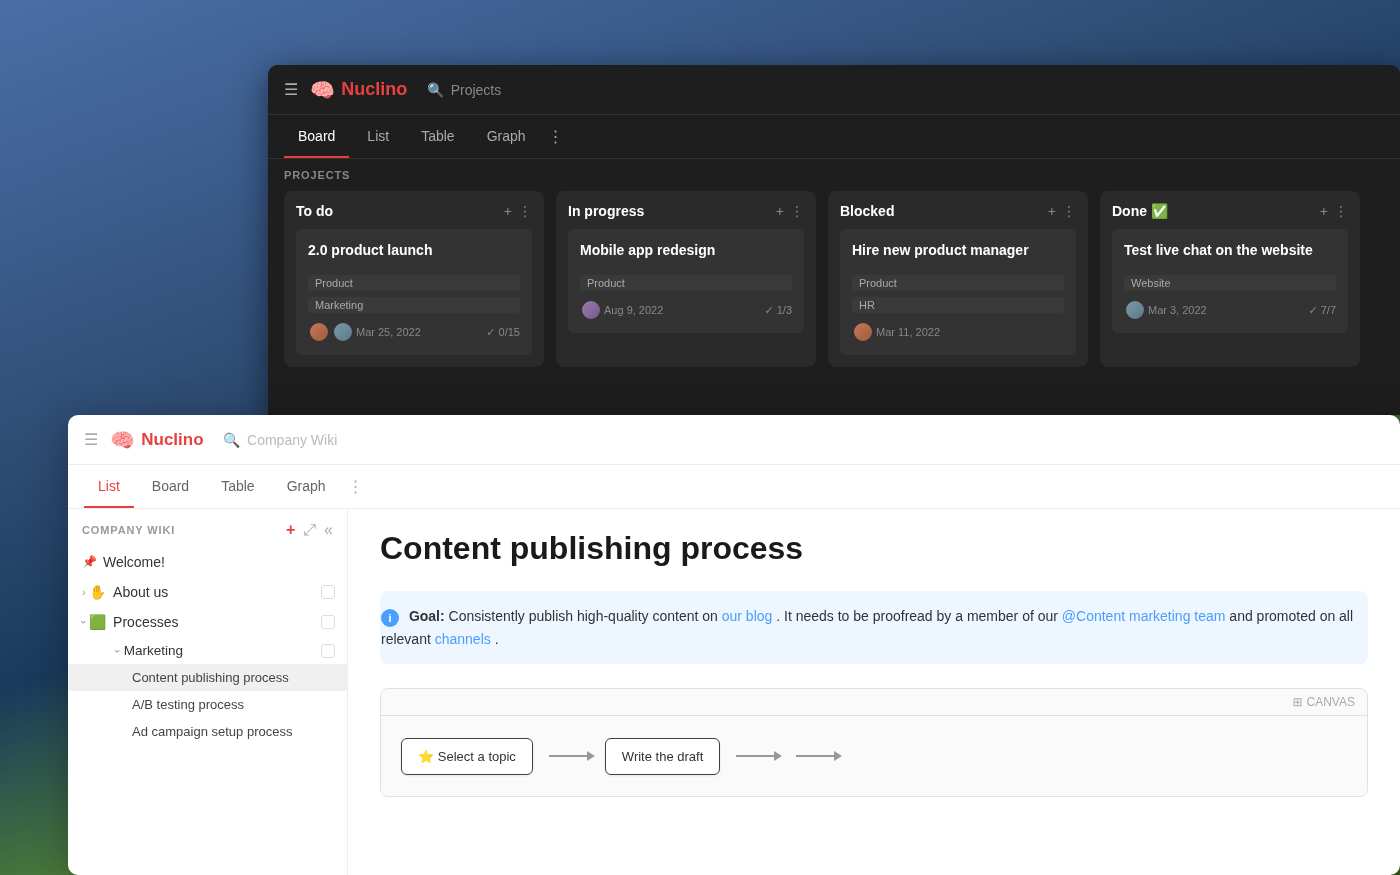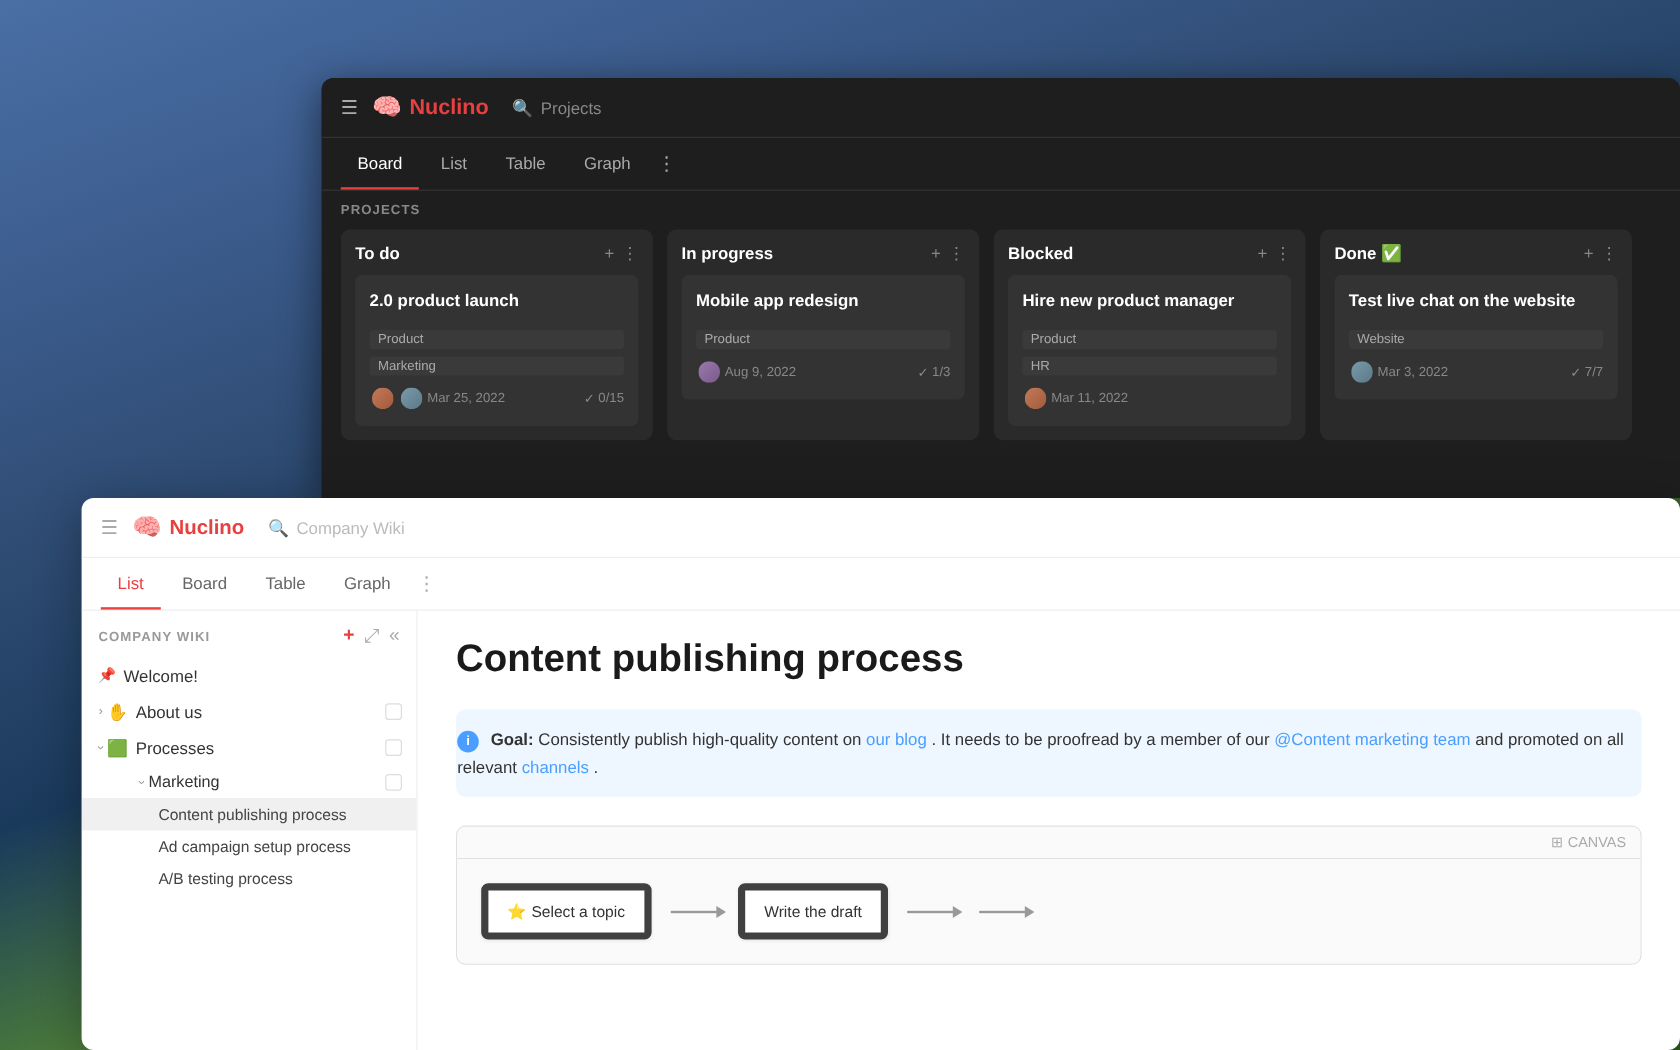--- a/index.html
+++ b/index.html
@@ -480,21 +480,21 @@
     }
 
     .flow-node {
       display: flex;
       align-items: center;
       gap: 12px;
     }
 
     .flow-box {
       background: #fff;
-      border: 6px solid #404040;
+      border: 1px solid #404040;
       border-radius: 6px;
       padding: 10px 16px;
       font-size: 13px;
       color: #333;
       text-align: center;
       min-width: 90px;
       box-shadow: 0 1px 3px rgba(0,0,0,0.08);
     }
 
     .flow-arrow {
@@ -731,25 +731,25 @@
         <span class="expand-arrow" style="transform:rotate(90deg);display:inline-block;margin-right:4px">›</span>
         <span>Marketing</span>
         <span class="sidebar-checkbox" style="position:absolute;right:12px"></span>
       </div>
 
       <div class="sidebar-sub-sub-item active" style="background:#f0f0f0">
         <span>Content publishing process</span>
       </div>
 
       <div class="sidebar-sub-sub-item">
+        <span>A/B testing process</span>
+      </div>
+
+      <div class="sidebar-sub-sub-item">
         <span>Ad campaign setup process</span>
-      </div>
-
-      <div class="sidebar-sub-sub-item">
-        <span>A/B testing process</span>
       </div>
     </div>
 
     <div class="content-area">
 
       <h1 class="page-title">Content publishing process</h1>
 
       <div class="info-box">
         <span class="info-icon">i</span>
         <span class="info-bold">Goal:</span>

